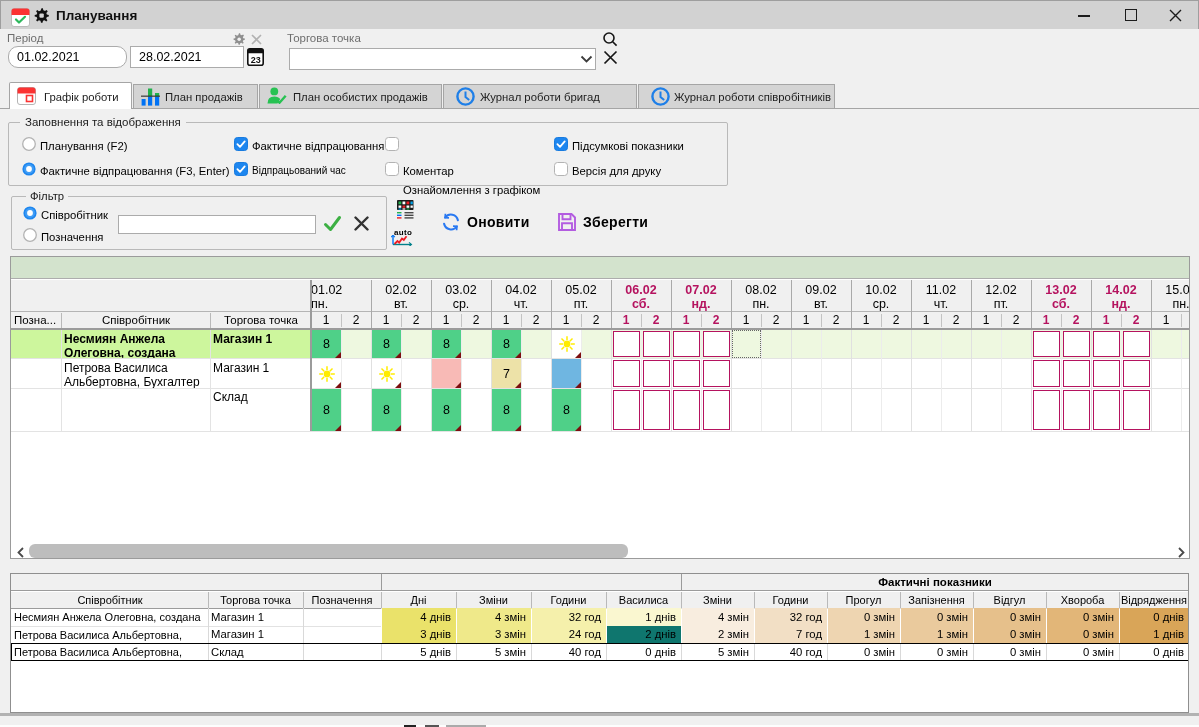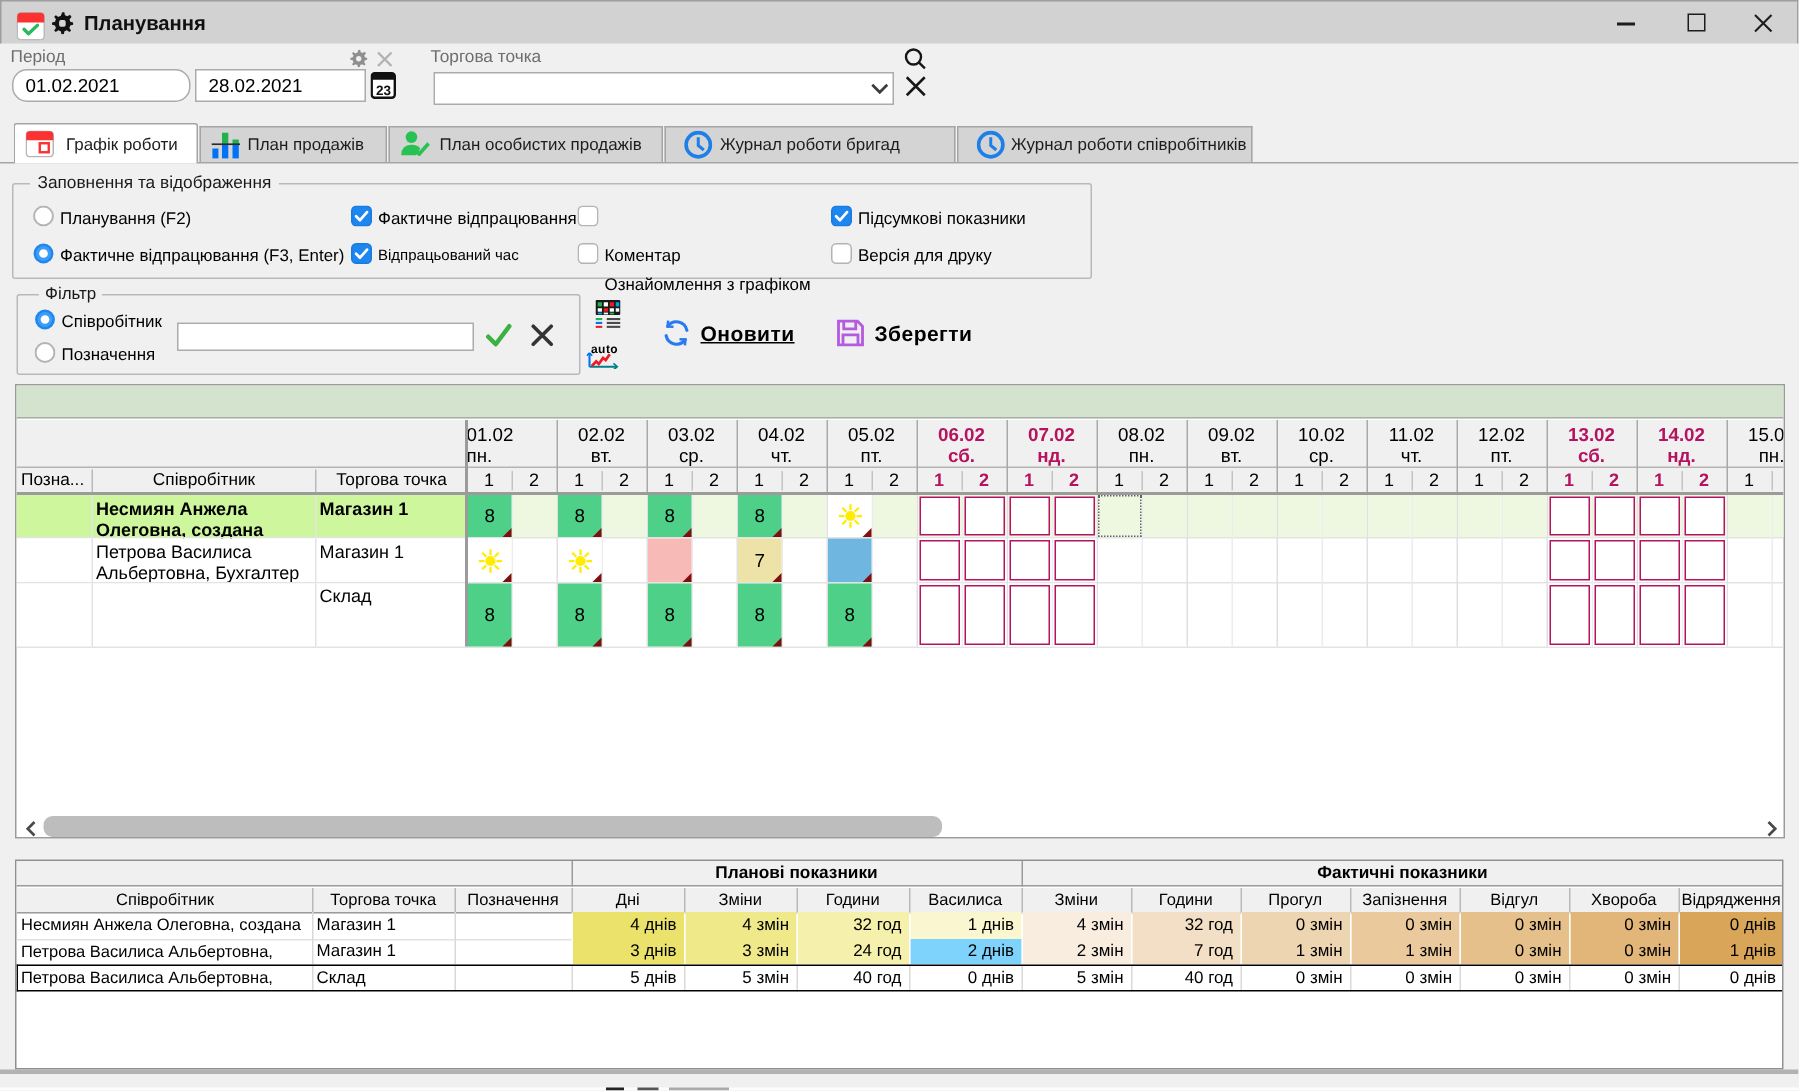--- a/index.html
+++ b/index.html
@@ -186,21 +186,21 @@
 <path d="M2 9.5 L20 9.5" stroke="#00808a" stroke-width="1.4"></path>
 <path d="M18 7.3 L20.5 9.5 L18 11.5" fill="none" stroke="#00808a" stroke-width="1.1"></path>
 <path d="M3.5 9 L6.5 6 L8.2 7.6 L11 3.6 L12.8 5 L15.5 1.2" fill="none" stroke="#ed1c24" stroke-width="1.8"></path>
 </svg>
 <svg class="abs" style="left:442px;top:213px;" width="18" height="18" viewBox="0 0 18 18">
 <path d="M15.9 7.2 A7.1 7.1 0 0 0 3.2 4.5" fill="none" stroke="#2979f2" stroke-width="2.1" stroke-linecap="round"></path>
 <path d="M3.4 0.8 L3.1 4.7 L7 4.9" fill="none" stroke="#2979f2" stroke-width="1.7"></path>
 <path d="M2.1 10.8 A7.1 7.1 0 0 0 14.8 13.5" fill="none" stroke="#2979f2" stroke-width="2.1" stroke-linecap="round"></path>
 <path d="M14.6 17.2 L14.9 13.3 L11 13.1" fill="none" stroke="#2979f2" stroke-width="1.7"></path>
 </svg>
-<div class="abs" style="left:467px;top:214px;font-size:14px;font-weight:bold;color:#000;letter-spacing:0.3px;text-decoration:underline;">Оновити</div>
+<div class="abs" style="left:467px;top:214px;font-size:14px;font-weight:bold;color:#000;letter-spacing:0.3px;">Оновити</div>
 <svg class="abs" style="left:558px;top:213px;" width="18" height="18" viewBox="0 0 18 18">
 <path d="M1 1 L13.5 1 L17 4.5 L17 17 L1 17 Z" fill="none" stroke="#b35ce0" stroke-width="1.9"></path>
 <path d="M4.5 1.5 L4.5 6.2 L12.5 6.2 L12.5 1.5" fill="none" stroke="#b35ce0" stroke-width="1.9"></path>
 <path d="M4 16.5 L4 10.2 L14 10.2 L14 16.5" fill="none" stroke="#b35ce0" stroke-width="1.9"></path>
 </svg>
 <div class="abs" style="left:583px;top:214px;font-size:14px;font-weight:bold;color:#000;letter-spacing:0.3px;">Зберегти</div>
 <div class="abs" style="left:10px;top:256px;width:1180px;height:303px;background:#fff;border:1px solid #9b9b9b;overflow:hidden;">
 <div class="abs" style="left:0;top:0;width:1178px;height:22px;background:#d3e3cd;border-bottom:1px solid #adadad;"></div>
 <div class="abs" style="left:0;top:23px;width:1178px;height:49px;background:#f0f0f0;"></div>
 <div class="abs" style="left:0;top:54px;width:1178px;height:1px;background:#b4b4b4;"></div>
@@ -495,21 +495,20 @@
 <svg class="abs" style="left:5px;top:290px;" width="9" height="11" viewBox="0 0 9 11">
 <path d="M7 1 L2.5 5.5 L7 10" fill="none" stroke="#4a4a4a" stroke-width="1.8"></path>
     </svg>
 <div class="abs" style="left:18px;top:287px;width:599px;height:14px;background:#bdbdbd;border-radius:6px;"></div>
 <svg class="abs" style="left:1166px;top:290px;" width="9" height="11" viewBox="0 0 9 11">
 <path d="M2 1 L6.5 5.5 L2 10" fill="none" stroke="#4a4a4a" stroke-width="1.8"></path>
     </svg>
 </div>
 <div class="abs" style="left:10px;top:573px;width:1179px;height:140px;background:#fff;border:1px solid #8f8f8f;overflow:hidden;">
 <div class="abs" style="left:0;top:0;width:1177px;height:17px;background:#f0f0f0;border-bottom:1px solid #9b9b9b;"></div>
-<div class="abs" style="left:370px;top:2px;width:300px;text-align:center;font-size:11.5px;font-weight:bold;color:#000;">Планові показники</div>
 <div class="abs" style="left:670px;top:2px;width:508px;text-align:center;font-size:11.5px;font-weight:bold;color:#000;">Фактичні показники</div>
 <div class="abs" style="left:370px;top:0;width:1px;height:17px;background:#9b9b9b;"></div>
 <div class="abs" style="left:670px;top:0;width:1px;height:17px;background:#9b9b9b;"></div>
 <div class="abs" style="left:0;top:18px;width:1177px;height:17px;background:#f0f0f0;border-bottom:1px solid #9b9b9b;"></div>
 <div class="abs" style="left:1px;top:20px;width:196px;text-align:center;font-size:11px;color:#000;">Співробітник</div>
 <div class="abs" style="left:197px;top:20px;width:95px;text-align:center;font-size:11px;color:#000;">Торгова точка</div>
 <div class="abs" style="left:197px;top:18px;width:1px;height:17px;background:#b9b9b9;"></div>
 <div class="abs" style="left:292px;top:20px;width:78px;text-align:center;font-size:11px;color:#000;">Позначення</div>
 <div class="abs" style="left:292px;top:18px;width:1px;height:17px;background:#b9b9b9;"></div>
 <div class="abs" style="left:370px;top:20px;width:75px;text-align:center;font-size:11px;color:#000;">Дні</div>
@@ -558,21 +557,21 @@
 <div class="abs" style="left:816px;top:34.0px;width:1px;height:17.5px;background:rgba(255,255,255,0.55);"></div>
 <div class="abs" style="left:889px;top:34.0px;width:1px;height:17.5px;background:rgba(255,255,255,0.55);"></div>
 <div class="abs" style="left:962px;top:34.0px;width:1px;height:17.5px;background:rgba(255,255,255,0.55);"></div>
 <div class="abs" style="left:1035px;top:34.0px;width:1px;height:17.5px;background:rgba(255,255,255,0.55);"></div>
 <div class="abs" style="left:1108px;top:34.0px;width:1px;height:17.5px;background:rgba(255,255,255,0.55);"></div>
 <div class="abs" style="left:0;top:51.5px;width:370px;height:1px;background:#e2e2e2;"></div>
 <div class="abs" style="left:370px;top:51.5px;width:807px;height:1px;background:rgba(255,255,255,0.5);"></div>
 <div class="abs" style="left:371px;top:51.5px;width:74px;height:17.5px;background:#eae26a;font-size:11.3px;color:#000;text-align:right;padding:2.5px 5px 0 0;">3 днів</div>
 <div class="abs" style="left:446px;top:51.5px;width:74px;height:17.5px;background:#efe98a;font-size:11.3px;color:#000;text-align:right;padding:2.5px 5px 0 0;">3 змін</div>
 <div class="abs" style="left:521px;top:51.5px;width:74px;height:17.5px;background:#f5f0ab;font-size:11.3px;color:#000;text-align:right;padding:2.5px 5px 0 0;">24 год</div>
-<div class="abs" style="left:596px;top:51.5px;width:74px;height:17.5px;background:#7dd3fc;font-size:11.3px;color:#000;text-align:right;padding:2.5px 5px 0 0;">2 днів</div>
+<div class="abs" style="left:596px;top:51.5px;width:74px;height:17.5px;background:#0f766e;font-size:11.3px;color:#000;text-align:right;padding:2.5px 5px 0 0;">2 днів</div>
 <div class="abs" style="left:671px;top:51.5px;width:72px;height:17.5px;background:#f8eddf;font-size:11.3px;color:#000;text-align:right;padding:2.5px 5px 0 0;">2 змін</div>
 <div class="abs" style="left:744px;top:51.5px;width:72px;height:17.5px;background:#f2dfc5;font-size:11.3px;color:#000;text-align:right;padding:2.5px 5px 0 0;">7 год</div>
 <div class="abs" style="left:817px;top:51.5px;width:72px;height:17.5px;background:#eed5b1;font-size:11.3px;color:#000;text-align:right;padding:2.5px 5px 0 0;">1 змін</div>
 <div class="abs" style="left:890px;top:51.5px;width:72px;height:17.5px;background:#eaca9d;font-size:11.3px;color:#000;text-align:right;padding:2.5px 5px 0 0;">1 змін</div>
 <div class="abs" style="left:963px;top:51.5px;width:72px;height:17.5px;background:#e6c08b;font-size:11.3px;color:#000;text-align:right;padding:2.5px 5px 0 0;">0 змін</div>
 <div class="abs" style="left:1036px;top:51.5px;width:72px;height:17.5px;background:#e2b678;font-size:11.3px;color:#000;text-align:right;padding:2.5px 5px 0 0;">0 змін</div>
 <div class="abs" style="left:1109px;top:51.5px;width:69px;height:17.5px;background:#d9a558;font-size:11.3px;color:#000;text-align:right;padding:2.5px 5px 0 0;">1 днів</div>
 <div class="abs" style="left:3px;top:54.5px;font-size:11px;color:#000;">Петрова Василиса Альбертовна,</div>
 <div class="abs" style="left:200px;top:54.0px;font-size:11.3px;color:#000;">Магазин 1</div>
 <div class="abs" style="left:197px;top:51.5px;width:1px;height:17.5px;background:#d9d9d9;"></div>

